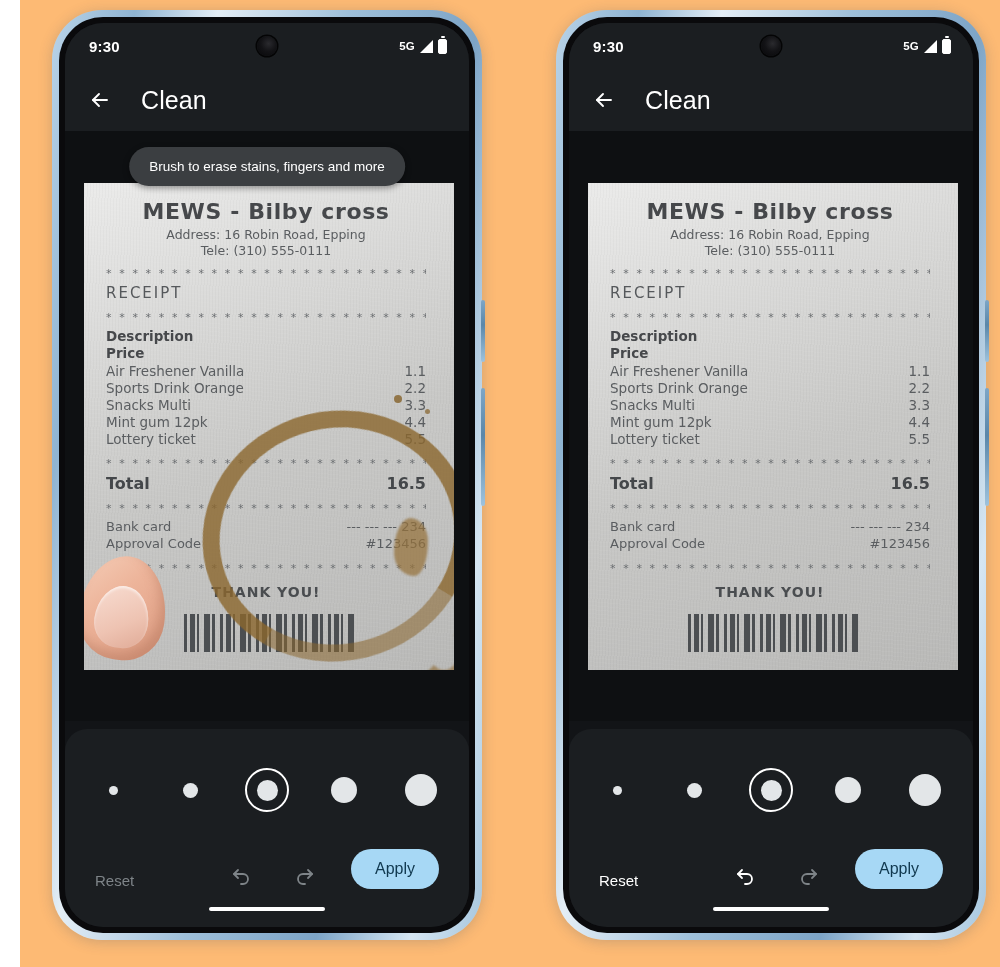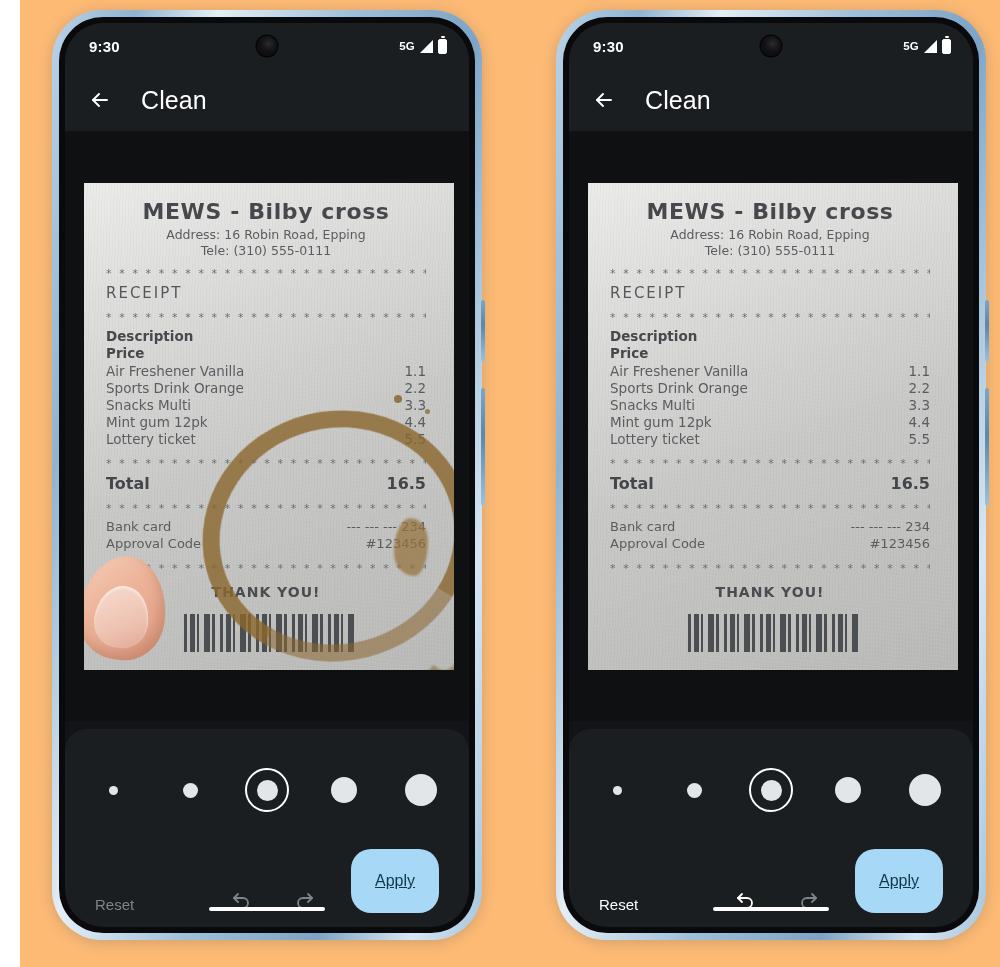--- a/index.html
+++ b/index.html
@@ -354,25 +354,24 @@
   .hist-icons {
     display: flex;
     gap: 36px;
     align-items: center;
   }
   .hist-btn { width: 26px; height: 26px; cursor: pointer; display:flex; align-items:center; justify-content:center;}
   .apply-btn {
     background: #a7d8f5;
     color: #10384e;
     font-size: 16px;
-    padding: 23px 24px;
+    padding: 11px 24px;
     border-radius: 20px;
     cursor: pointer;
     margin-left: 34px;
-    text-decoration: underline;
   }
 
   
   .nav-bar {
     position: absolute;
     left: 0; right: 0; bottom: 0;
     height: 36px;
     display: flex; align-items: center; justify-content: center;
     z-index: 30;
   }
@@ -407,20 +406,21 @@
           <span class="back-icon">
             <svg width="24" height="24" viewBox="0 0 24 24" fill="none" stroke="#ffffff" stroke-width="1.9" stroke-linecap="round" stroke-linejoin="round">
                 <path d="M19 12H5"></path>
                 <path d="M11 18l-6-6 6-6"></path>
               </svg>
           </span>
           <span class="app-title">Clean</span>
         </div>
 
         <div class="canvas-area">
+          <div class="tooltip">Brush to erase stains, fingers and more</div>
 
           <div class="receipt">
             <div class="r-inner">
               <div class="r-store">MEWS - Bilby cross</div>
               <div class="r-sub">Address: 16 Robin Road, Epping</div>
               <div class="r-sub">Tele: (310) 555-0111</div>
               <div class="r-stars">* * * * * * * * * * * * * * * * * * * * * * * * * *</div>
               <div class="r-receipt-word">RECEIPT</div>
               <div class="r-stars">* * * * * * * * * * * * * * * * * * * * * * * * * *</div>
               <div class="r-row head">

